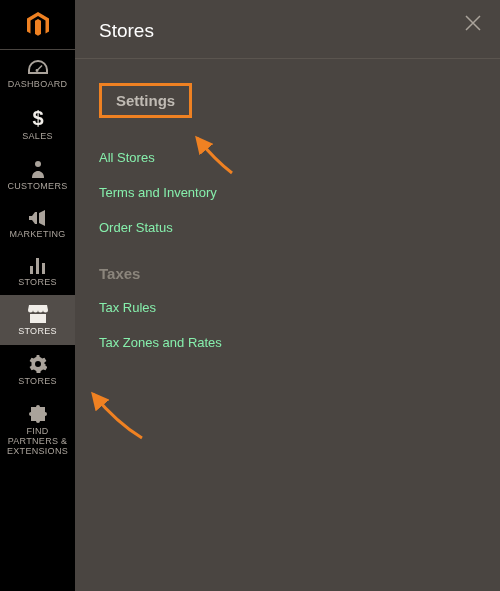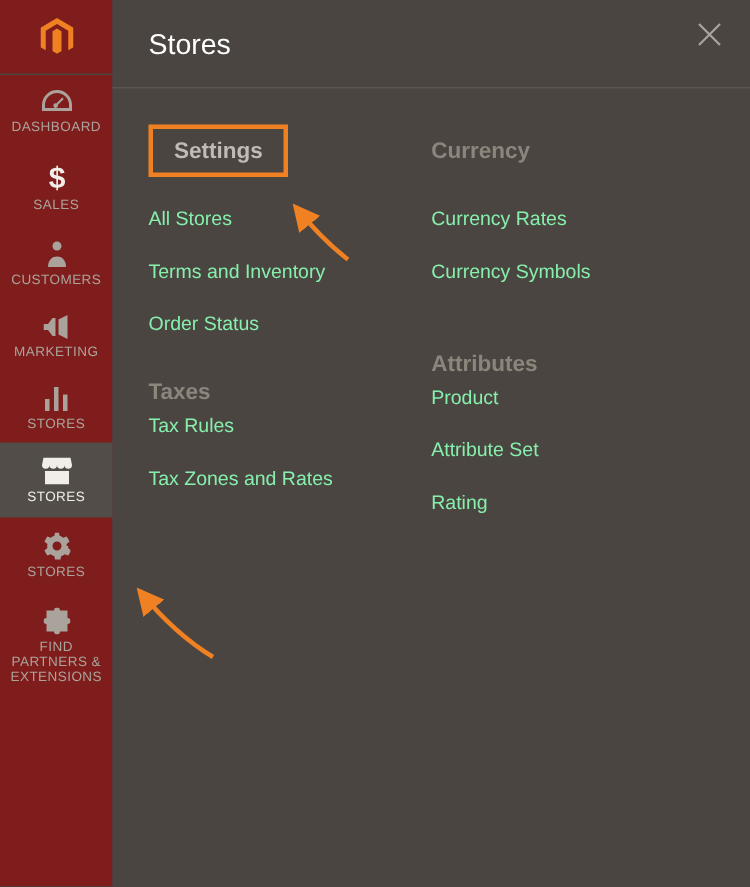--- a/index.html
+++ b/index.html
@@ -8,21 +8,21 @@
     background: #4a4541;
     width: 500px;
     height: 591px;
     overflow: hidden;
     color: #c0bbb4;
     font-size: 13px;
   }
   .container { display: flex; width: 100%; height: 100%; }
   .sidebar {
     width: 75px;
-    background: #7f1d1d;
+    background: #000000;
     display: flex;
     flex-direction: column;
     flex-shrink: 0;
   }
   .logo {
     height: 50px;
     display: flex;
     align-items: center;
     justify-content: center;
     border-bottom: 1px solid #4a4541;
@@ -70,21 +70,21 @@
     cursor: pointer;
   }
   .panel-body {
     display: flex;
     padding: 24px 24px 0 24px;
   }
   .col { flex: 1; }
   .section-heading {
     font-size: 15px;
     color: #8b857c;
-    margin-bottom: 6px;
+    margin-bottom: 18px;
     font-weight: 600;
   }
   .section-heading.highlighted {
     display: inline-block;
     border: 3px solid #ef8122;
     padding: 6px 14px;
     color: #c0bbb4;
   }
   .menu-link {
     display: block;
@@ -207,34 +207,20 @@
           <a class="menu-link">Terms and Inventory</a>
           <a class="menu-link">Order Status</a>
         </div>
         <div class="section">
           <div class="section-heading">Taxes</div>
           <a class="menu-link">Tax Rules</a>
           <a class="menu-link">Tax Zones and Rates</a>
         </div>
       </div>
 
-      <div class="col">
-        <div class="section">
-          <div class="section-heading" style="padding:9px 0">Currency</div>
-          <div style="height:14px"></div>
-          <a class="menu-link">Currency Rates</a>
-          <a class="menu-link">Currency Symbols</a>
-        </div>
-        <div class="section" style="margin-top:46px">
-          <div class="section-heading">Attributes</div>
-          <a class="menu-link">Product</a>
-          <a class="menu-link">Attribute Set</a>
-          <a class="menu-link">Rating</a>
-        </div>
-      </div>
     </div>
 
     <span class="arrow" style="left:112px; top:128px;">
       <svg width="50" height="50" viewBox="0 0 50 50">
         <defs>
             <marker id="ah1" markerWidth="6" markerHeight="6" refX="5" refY="3" orient="auto">
               <path d="M0 0L6 3L0 6z" fill="#ef8122"></path>
             </marker>
           </defs>
         <path d="M45 45 Q28 32 10 10" stroke="#ef8122" stroke-width="3" fill="none" marker-end="url(#ah1)"></path>

